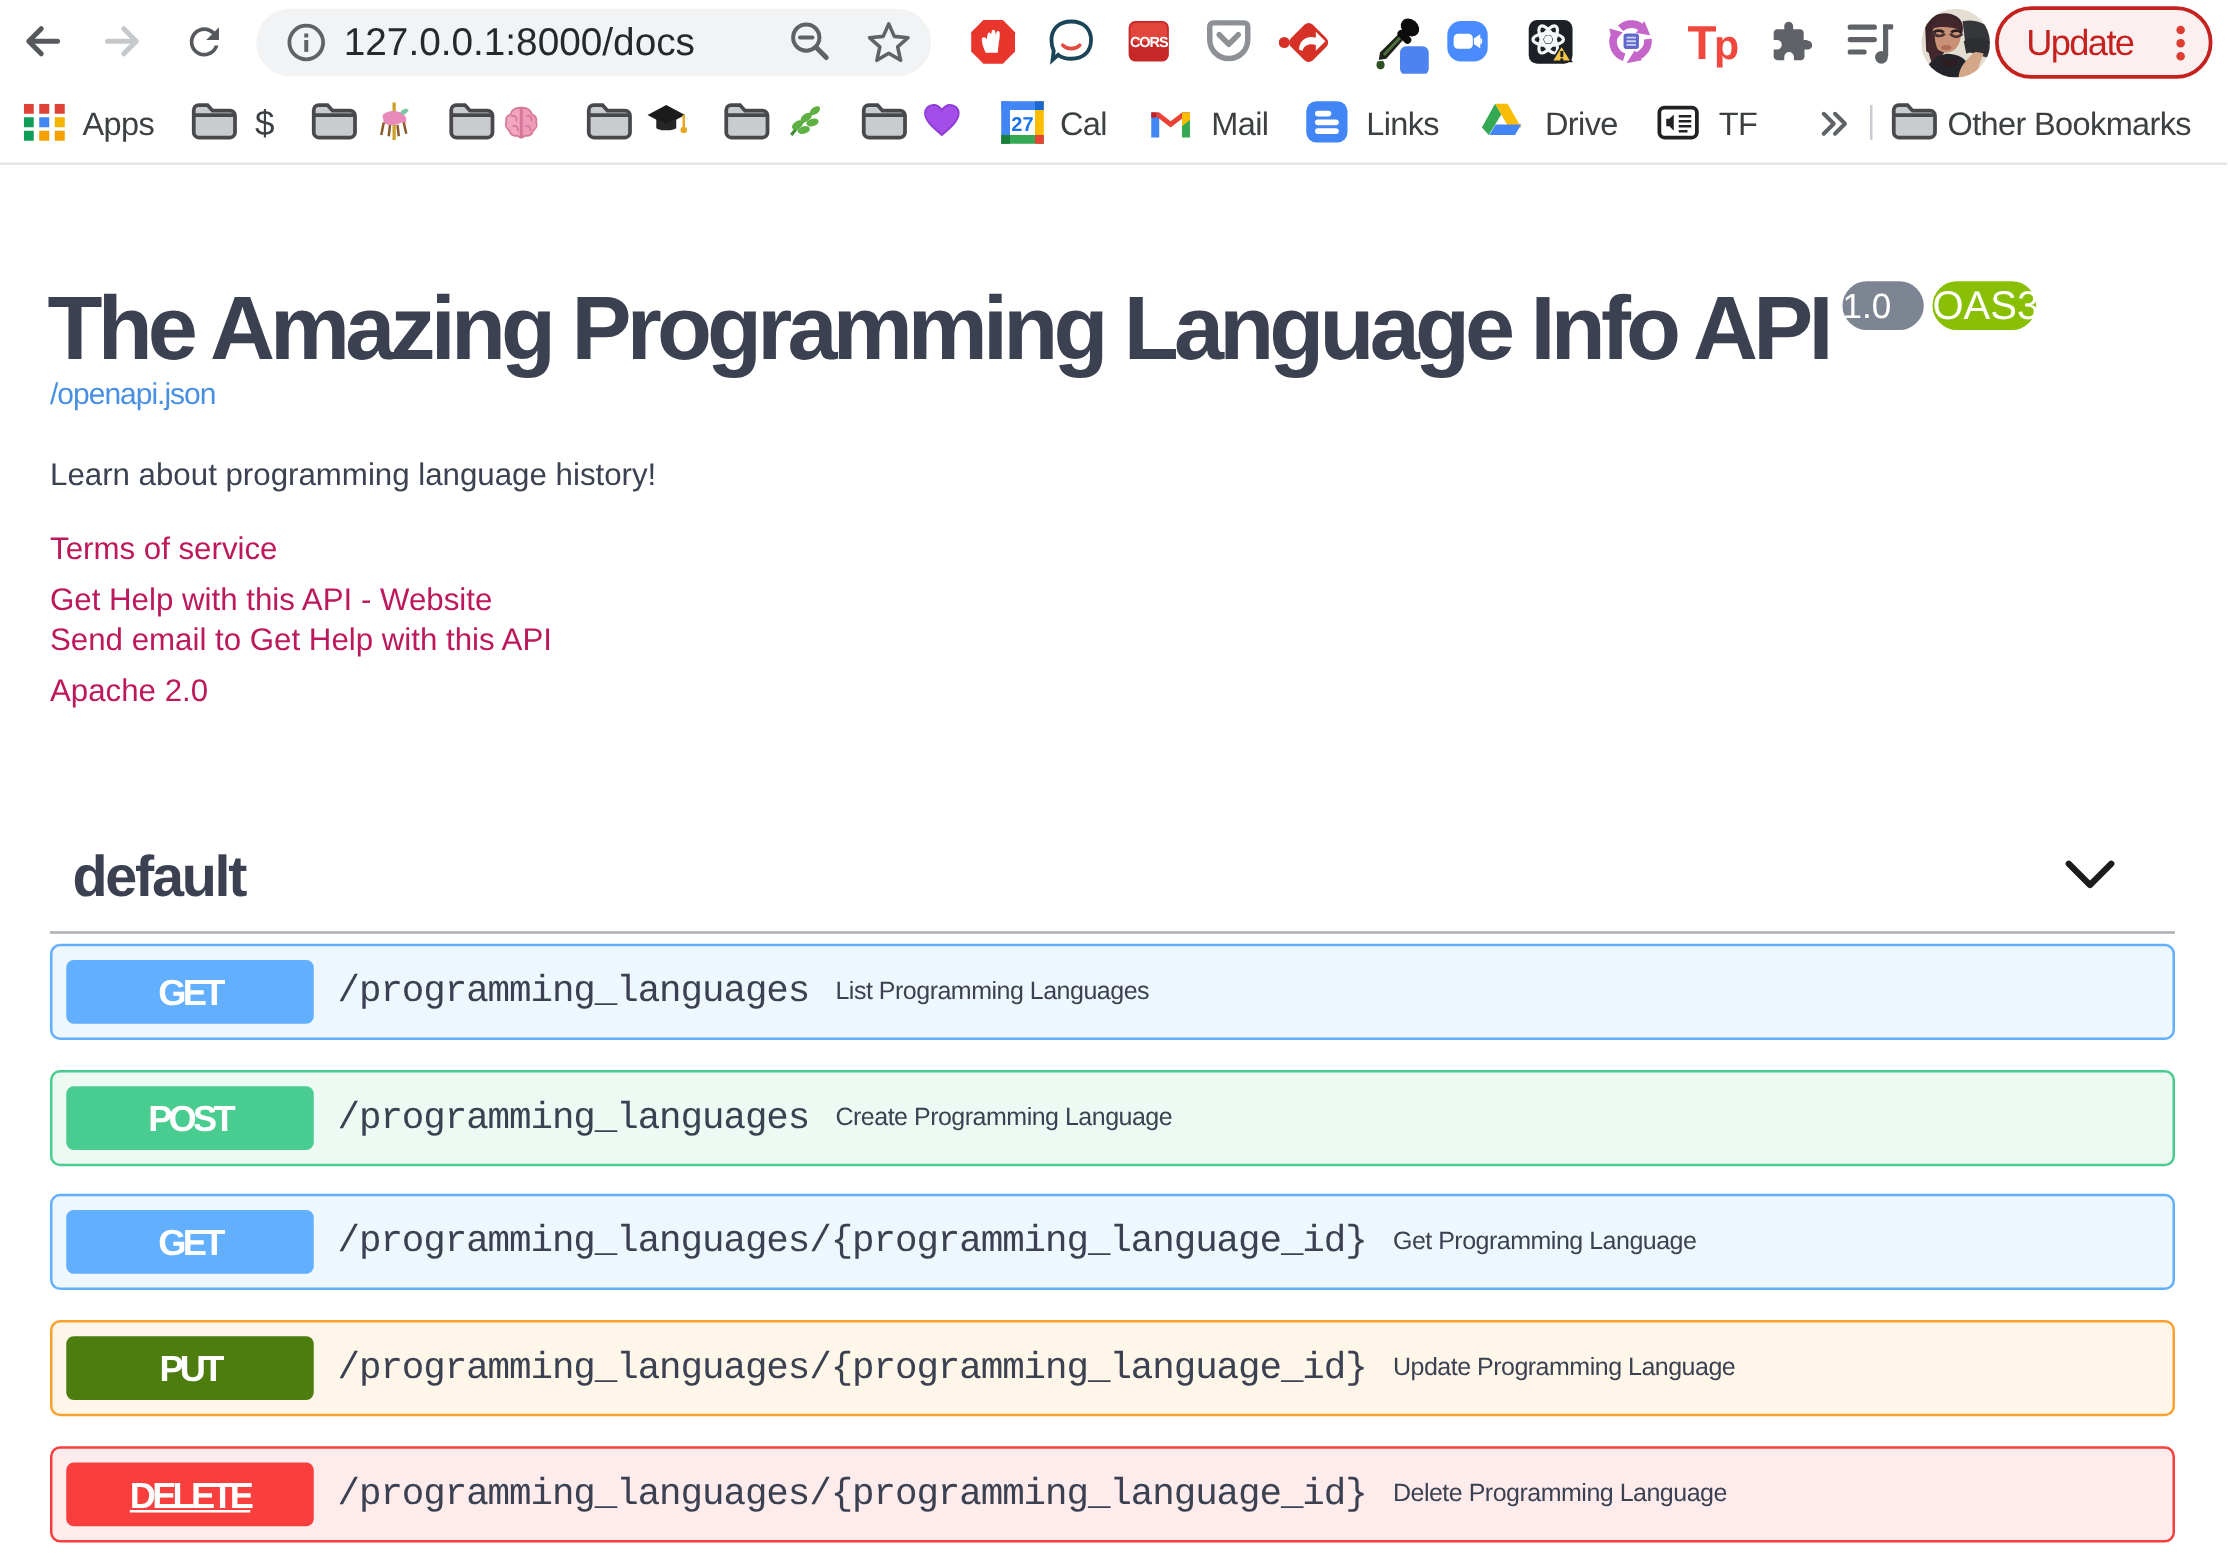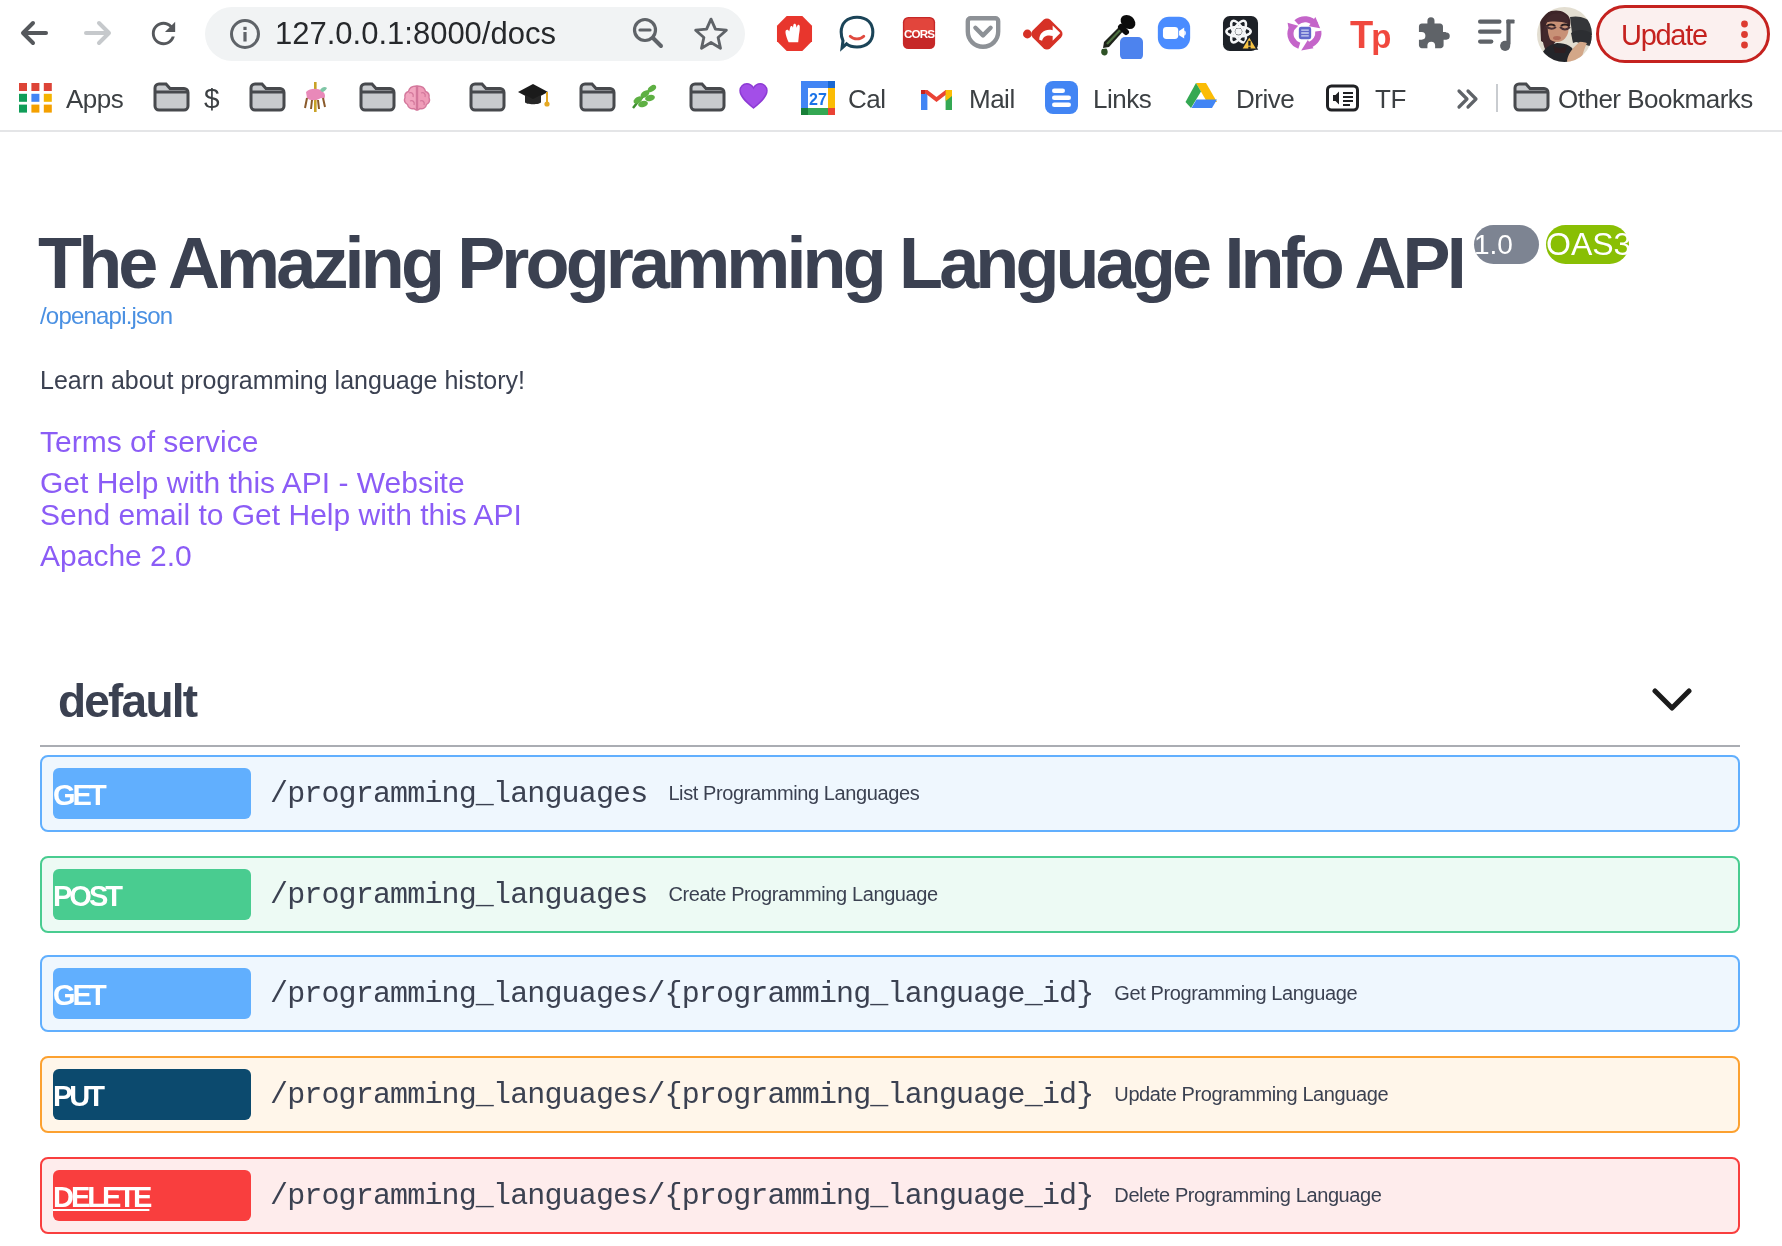--- a/index.html
+++ b/index.html
@@ -9,34 +9,34 @@
   #chrome { position:relative; width:1654px; height:132px; background:#fff; }
   #chrome .bborder { position:absolute; left:0; top:130px; width:1782px; height:2px; background:#e4e5e7; }
   #urlbar { position:absolute; left:205px; top:7px; width:540px; height:54px; background:#f1f3f4; border-radius:27px; }
   #urltext { position:absolute; left:275px; top:7px; height:54px; line-height:54px; font-size:31px; color:#26282b; }
   .bktext { position:absolute; top:83px; height:32px; line-height:32px; font-size:26px; letter-spacing:-0.5px; color:#3c4043; white-space:nowrap; }
   
   #title { position:absolute; left:38px; top:222px; font-size:72px; font-weight:bold; color:#3b4151; letter-spacing:-3.85px; white-space:nowrap; }
   .badge { position:absolute; color:#fff; font-weight:normal; text-align:left; }
   #openapi { position:absolute; left:40px; top:302px; font-size:24px; letter-spacing:-0.8px; color:#4a90e2; }
   #desc { position:absolute; left:40px; top:366px; font-size:25px; color:#3b4151; }
-  .blink { position:absolute; left:40px; font-size:30px; color:#8b5cf6; }
+  .blink { position:absolute; left:40px; font-size:25px; color:#be185d; }
   #sechead { position:absolute; left:58px; top:674px; font-size:46px; font-weight:bold; letter-spacing:-1.8px; color:#3b4151; }
   #secline { position:absolute; left:40px; top:745px; width:1700px; height:2px; background:#aaadb3; }
   .op { position:absolute; left:40px; width:1700px; height:77px; border-radius:8px; display:flex; align-items:center; }
-  .opbadge { width:198px; height:51px; margin-left:11px; border-radius:6px; color:#fff; font-weight:bold; font-size:29px; letter-spacing:-3px; text-align:left; line-height:55px; flex:none; }
+  .opbadge { width:198px; height:51px; margin-left:11px; border-radius:6px; color:#fff; font-weight:bold; font-size:29px; letter-spacing:-3px; text-align:center; line-height:55px; flex:none; }
   .oppath { font-family:"Liberation Mono",monospace; font-weight:normal; font-size:30px; color:#3b4151; margin-left:19px; letter-spacing:-0.85px; }
   .opdesc { font-size:20px; color:#3b4151; margin-left:21px; letter-spacing:-0.4px; }
   .op.get  { background:#eff7fe; border:2px solid #61affe; }
   .op.post { background:#edfaf4; border:2px solid #49cc90; }
   .op.put  { background:#fff6ea; border:2px solid #fca130; }
   .op.del  { background:#feecec; border:2px solid #f93e3e; }
   .opbadge.get { background:#61affe; }
   .opbadge.post { background:#49cc90; }
-  .opbadge.put { background:#0c4a6e; }
+  .opbadge.put { background:#4d7c0f; }
   .opbadge.del { background:#f93e3e;text-decoration:underline; }
 </style>
 </head>
 <body>
 <div id="chrome">
   <div class="bborder"></div>
 
   <svg class="abs" style="left:20px;top:19px" width="28" height="28" viewBox="0 0 28 28">
     <path d="M13 4 L3 14 L13 24" stroke="#55585c" stroke-width="4" fill="none" stroke-linecap="round" stroke-linejoin="round"></path>
     <path d="M4 14 H26" stroke="#55585c" stroke-width="4" fill="none" stroke-linecap="round"></path>

